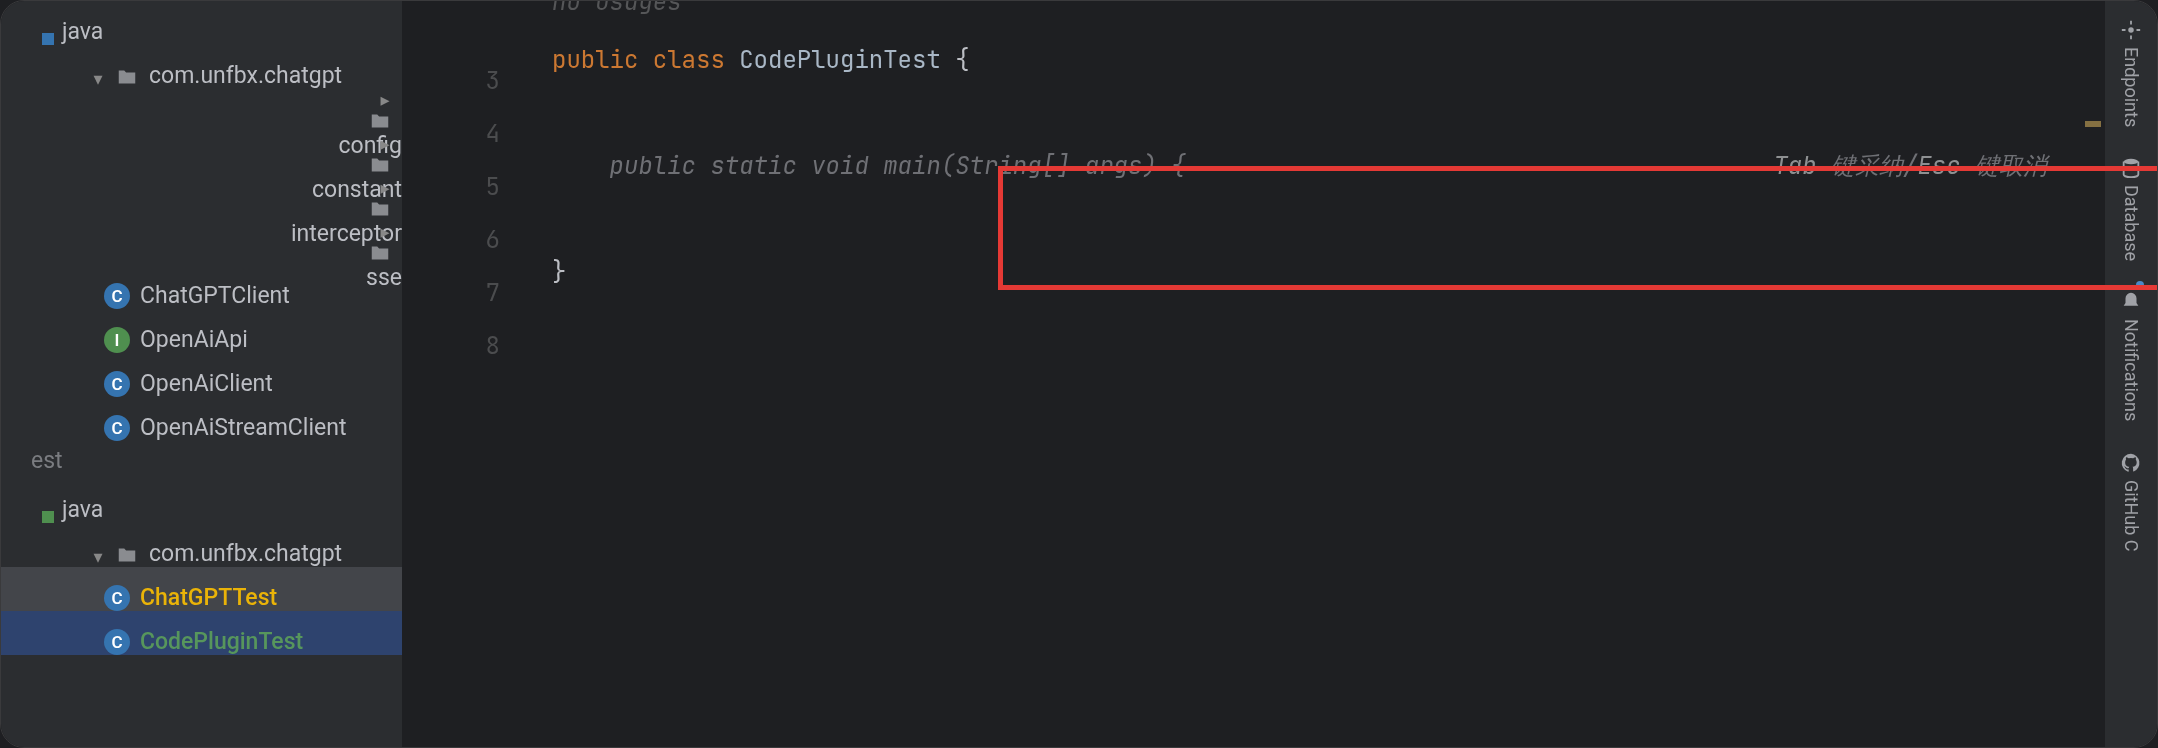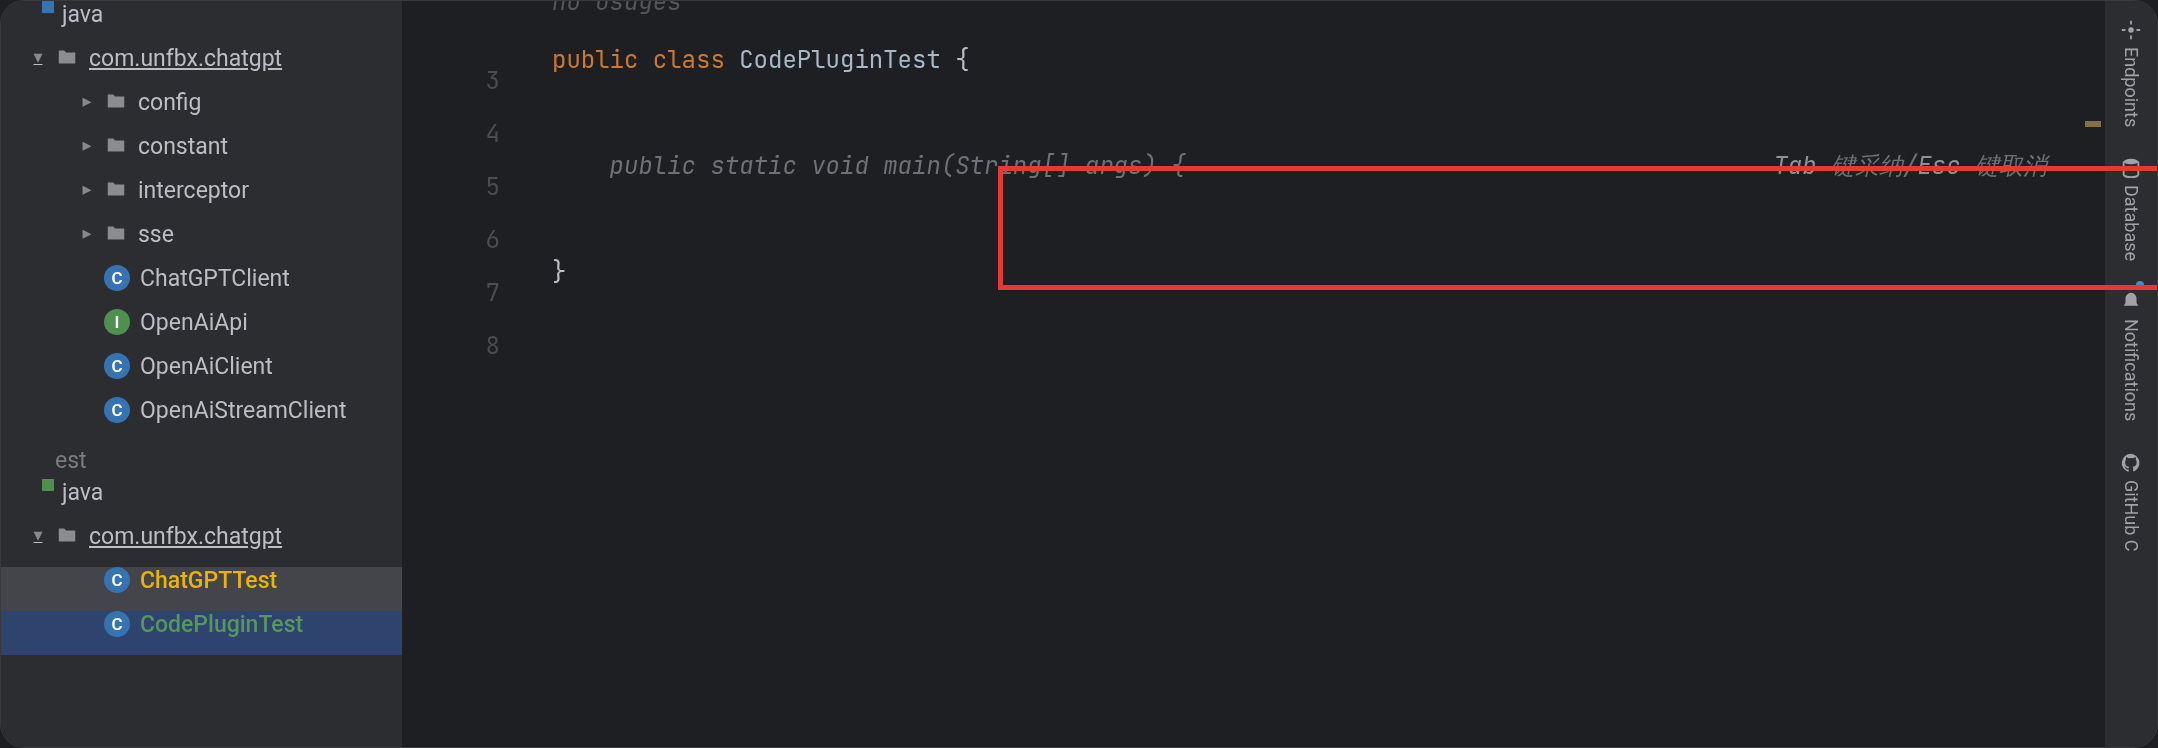--- a/index.html
+++ b/index.html
@@ -23,29 +23,29 @@
     .sidebar {
       width: 401px;
       background: #2b2d30;
       color: #bcbec4;
       font-size: 23px;
       overflow: hidden;
       padding-top: 0;
     }
     .tree-item {
       display: flex;
-      align-items: flex-start;
+      align-items: flex-end;
       height: 44px;
       padding-left: 35px;
       cursor: pointer;
       white-space: nowrap;
     }
     .tree-item.level-1 { padding-left: 35px; }
-    .tree-item.level-2 { padding-left: 26px; text-decoration: underline; }
-    .tree-item.level-3 { padding-left: 75px; }
+    .tree-item.level-2 { padding-left: 86px; }
+    .tree-item.level-3 { padding-left: 75px; flex-direction: column; }
     .tree-item.level-4 { padding-left: 103px; }
     .tree-item.selected { background: #2e436e; }
     .tree-item.selected-secondary { background: #43454a; }
     .chevron {
       width: 22px;
       height: 22px;
       display: inline-flex;
       align-items: center;
       justify-content: center;
       margin-right: 6px;
@@ -88,21 +88,20 @@
     .item-label { color: #bcbec4; }
     .item-label.highlight { color: #eab308; font-weight: 500; }
     .item-label.test-active { color: #57965c; font-weight: 500; }
     .divider-label {
       padding-left: 30px;
       color: #7a7c80;
       font-size: 23px;
       height: 38px;
       display: flex;
       align-items: center;
-      margin-left: 24px;
     }
     
     .editor-area {
       flex: 1;
       display: flex;
       background: #1e1f22;
       position: relative;
     }
     .gutter {
       width: 132px;

